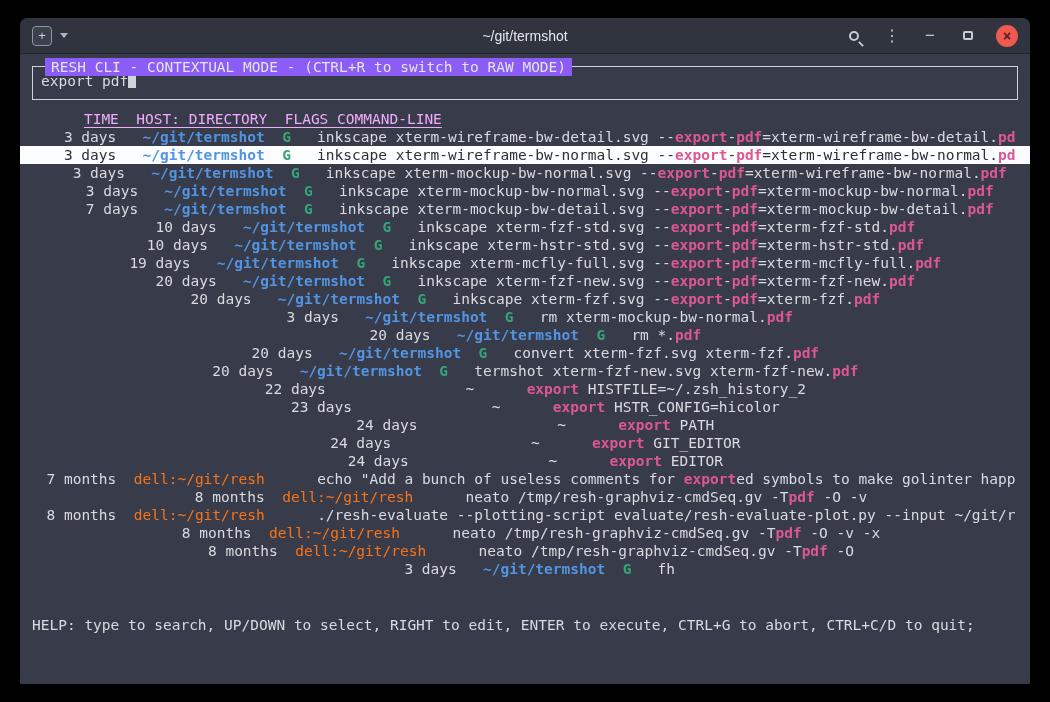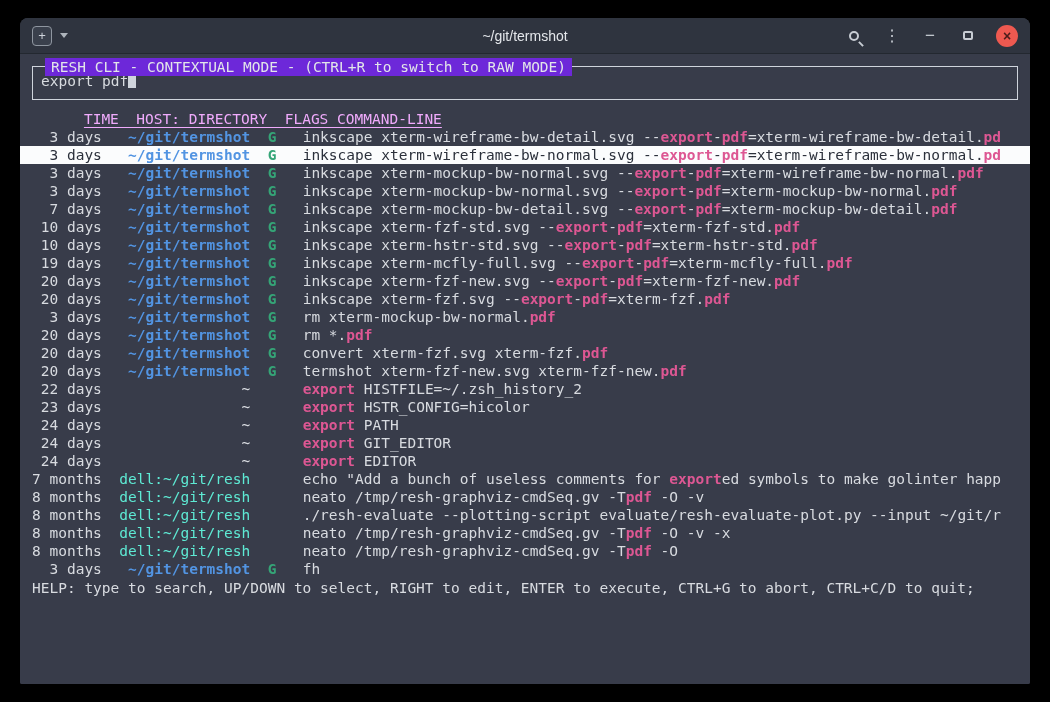--- a/index.html
+++ b/index.html
@@ -35,43 +35,43 @@
   .close-btn { width:22px; height:22px; border-radius:50%; background:#ee5950;
                color:rgba(45,18,16,.85); font-size:14px; font-weight:bold;
                display:flex; align-items:center; justify-content:center; cursor:pointer; }
 
   
   .terminal { position:relative; height:630px; background:#383c4a; color:#d8dbe0;
               font-size:14.5px; line-height:18px; }
 
   .searchbox { position:relative; margin:12px 12px 10px 12px; border:1px solid #cfd4dc;
                padding:5px 8px 5px 8px; height:34px; }
-  .searchbox .box-label { position:absolute; top:-9px; left:12px; background:#6d28d9;
+  .searchbox .box-label { position:absolute; top:-9px; left:12px; background:#8b5cf6;
                           padding:0 6px; font-size:14.5px; color:#e2e5e9; }
   .query-line { white-space:pre; }
   .cursor { display:inline-block; width:8px; height:15px; background:#cfd4dc;
             vertical-align:-2px; }
 
   .cols-header { white-space:pre; padding-left:29px; height:18px; color:#f0abfc; }
   .cols-header .titles { text-decoration:underline; text-underline-offset:3px; }
 
   .rows { }
-  .row { white-space:pre; overflow:hidden; height:18px; padding-left:12px; }
+  .row { white-space:pre; overflow:hidden; height:18px; padding-left:12px;text-align:center; }
   .row.selected { background:#fbfcfd; color:#2b303b; }
   .loc.git { color:#5294e2; font-weight:bold; }
-  .loc.remote { color:#5eead4; }
+  .loc.remote { color:#f97316; }
   .loc.home { color:inherit; }
   .flag { color:#35a577; font-weight:bold; }
   .match { color:#dd5793; font-weight:bold; }
   .cmdtext { color:inherit; }
 
   .statusbar { background:#e9ebed; color:#272c36; font-weight:bold;
                padding:2px 14px 2px 28px; min-height:40px;
                white-space:pre-wrap; word-break:break-all; }
-  .helpbar { padding:1px 12px 0 12px; white-space:pre; color:#d8dbe0; }
+  .helpbar { padding:1px 12px 0 12px; white-space:pre; color:#d8dbe0;margin-top:37px; }
 </style>
 </head>
 <body>
 
 <div class="window">
 
   <div class="titlebar">
     <div class="tb-left">
       <div class="newtab-btn">
         <span>+</span>

